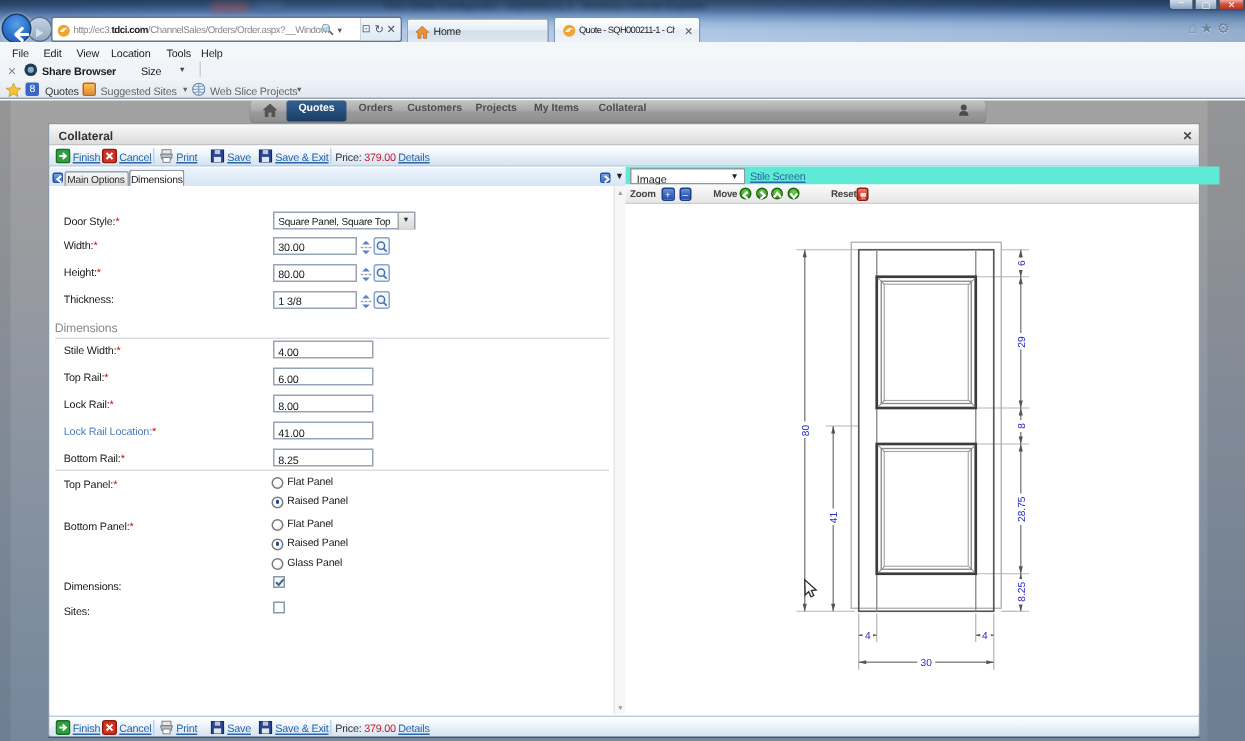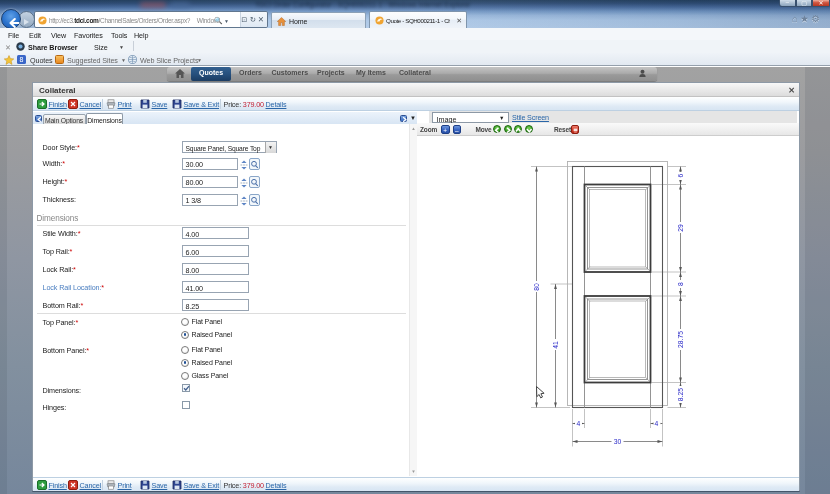--- a/index.html
+++ b/index.html
@@ -98,21 +98,21 @@
 .rad.on:before { content:""; position:absolute; left:1.6px; top:1.6px; width:2.8px; height:2.8px; border-radius:50%; background:#1d4e94; }
 .rlabel { position:absolute; left:158.5px; white-space:nowrap; font-size:7px; letter-spacing:-0.1px;}
 .chk { position:absolute; left:148.5px; width:8px; height:8px; border:1px solid #8a99a8; background:#fff; }
 
 
 #vsb { left:375.5px; top:41px; width:8.5px; height:352px; background:#f6f6f6; border-left:1px solid #e8e8e8; }
 .sbarrow { position:absolute; left:0px; width:8px; text-align:center; font-size:4.5px; color:#999; }
 
 
 #rpane { left:384px; top:28px; width:382px; height:365px; background:#fff; }
-#imgrow { position:absolute; left:0; top:0; width:368px; height:12px; background:#e5e5e5;margin-left:12px; }
+#imgrow { position:absolute; left:0; top:0; width:396px; height:12px; background:#5eead4; }
 #imgsel { position:absolute; left:2.5px; top:0.5px; width:77px; height:11px; border:1px solid #8d99a6; background:#fff; font-size:7.2px; color:#222; }
 #zoombar { position:absolute; left:0; top:12px; width:382px; height:13px; background:linear-gradient(180deg,#fafafa,#e7e7e7); border-bottom:1px solid #cdcdcd; font-size:7.2px; color:#333; }
 .zlbl { position:absolute; top:2.8px; font-weight:bold; font-size:6.5px; letter-spacing:-0.15px; color:#444;}
 .bluebtn { position:absolute; top:2px; width:8.5px; height:8.5px; border-radius:2px; background:linear-gradient(180deg,#6d96dd 0%,#3a66c2 50%,#2a52a8 100%); border:1px solid #1e3f86; }
 .greenbtn { position:absolute; top:2.2px; width:8px; height:8px; border-radius:50%; background:radial-gradient(circle at 50% 35%,#7cd45c 0%,#3fa428 60%,#2c8418 100%); border:1px solid #1d6410; }
 .redbtn { position:absolute; top:2px; width:8.5px; height:8.5px; border-radius:2px; background:linear-gradient(180deg,#ef8070 0%,#d5402c 50%,#bb2a18 100%); border:1px solid #8e1d10; }
 .wglyph { position:absolute; left:0; right:0; top:0.5px; text-align:center; font-size:6.5px; color:#fff; line-height:8px; }
 #draw { position:absolute; left:0; top:25px; width:382px; height:340px; background:#fff; }
 </style>
 </head>
@@ -165,21 +165,21 @@
       </svg>
     <span class="tlabel" style="left:16px;font-size:6.2px;letter-spacing:-0.4px;width:64px;overflow:hidden">Quote - SQH000211-1 - Cha...</span>
     <span class="tlabel" style="right:4px;color:#555">✕</span>
   </div>
   <div id="topicons" class="abs">⌂★⚙</div>
 
   <div id="menubar" class="abs">
     <span style="left:8px">File</span>
       <span style="left:29px">Edit</span>
       <span style="left:51px">View</span>
-    <span style="left:74px">Favorites</span>
+    <span style="left:74px">Location</span>
       <span style="left:111px">Tools</span>
       <span style="left:134px">Help</span>
   </div>
   <div id="cmdbar" class="abs">
     <span class="abs" style="left:5px;top:3px;color:#888">✕</span>
     <svg class="abs" style="left:16px;top:2px" width="9" height="9" viewBox="0 0 10 10">
         <circle cx="5" cy="5" r="4.7" fill="#2a3a4a"></circle>
         <circle cx="5" cy="5" r="2.3" fill="#7ab0e0"></circle>
       </svg>
     <span class="abs" style="left:28px;top:3px;font-weight:bold">Share Browser</span>
@@ -350,21 +350,21 @@
         <span class="rad on" style="top:234.5px"></span>
           <span class="rlabel" style="top:235px">Raised Panel</span>
         <span class="rad" style="top:247.5px"></span>
           <span class="rlabel" style="top:248px">Glass Panel</span>
         <span class="flabel" style="top:262px">Dimensions:</span>
         <span class="chk" style="top:260px;background:#f4f8fc">
             <svg width="7" height="7" viewBox="0 0 7 7" style="position:absolute;left:0;top:0">
               <path d="M1 3.2 L2.8 5 L6 1.2" stroke="#44618e" stroke-width="1.3" fill="none"></path>
             </svg>
           </span>
-        <span class="flabel" style="top:279px">Hinges:</span>
+        <span class="flabel" style="top:279px">Sites:</span>
         <span class="chk" style="top:277px"></span>
       </div>
       <div id="vsb" class="abs">
         <span class="sbarrow" style="top:2px">▲</span>
         <span class="sbarrow" style="bottom:2px">▼</span>
       </div>
       <div id="rpane" class="abs">
         <div id="imgrow">
           <div id="imgsel">
               <span style="position:absolute;left:4px;top:2px">Image</span>

